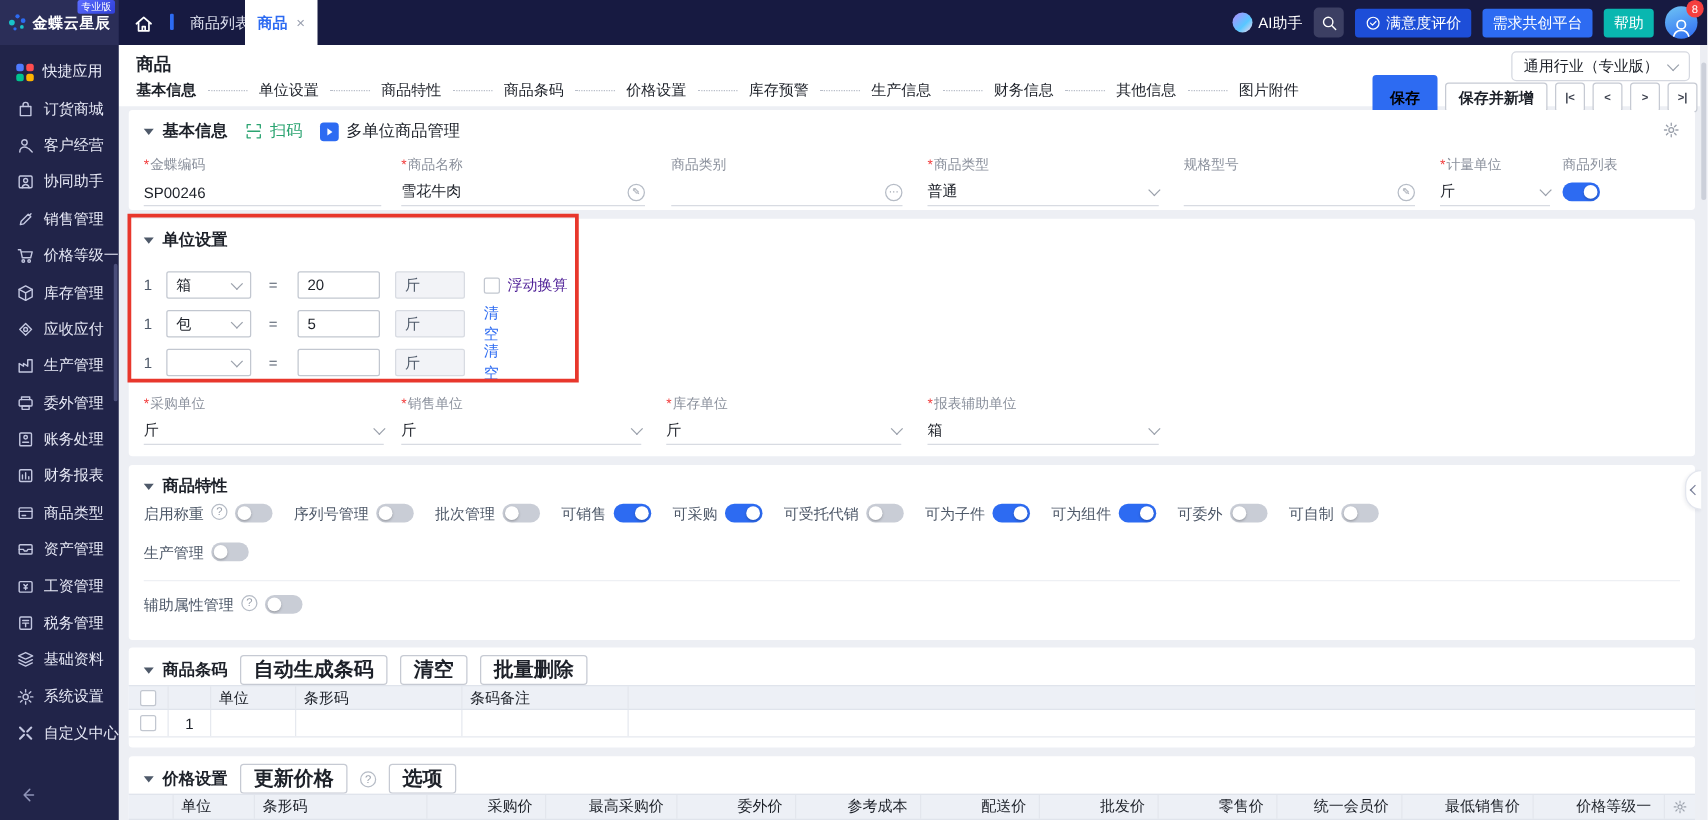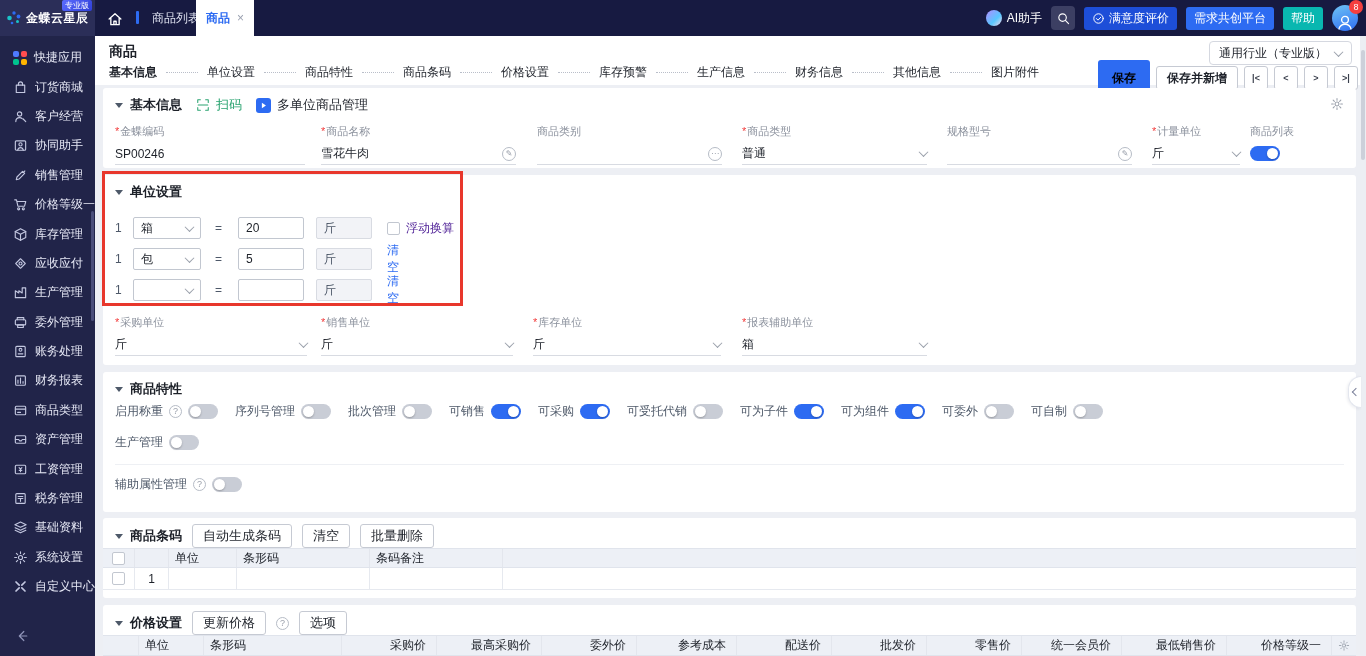--- a/index.html
+++ b/index.html
@@ -88,25 +88,25 @@
   .uinp{position:absolute;left:135px;width:66px;height:22px;border:1px solid #c2c7d0;border-radius:2px;padding:0 7px;font-size:12px;font-family:inherit;color:#1d2129}
   .udis{position:absolute;left:213px;width:56px;height:22px;border:1px solid #d8dbe2;border-radius:2px;background:#f2f3f7;color:#4e5969;display:flex;align-items:center;padding:0 7px}
   .ucheck{position:absolute;left:284px;width:13px;height:13px;border:1px solid #c2c7d0;border-radius:2px;background:#fff;cursor:pointer}
   .uextra{position:absolute;left:303px;color:#4c1d95;white-space:nowrap}
   .ulink{position:absolute;left:284px;color:#2d6bf2;cursor:pointer}
   .usel-field{position:absolute;top:140px}
   .red-box{position:absolute;left:7px;top:135px;width:361px;height:135px;border:3px solid #e8372c;z-index:12;pointer-events:none}
 
   
   .trow{position:absolute;left:12px;display:flex;align-items:center;gap:7px;color:#4e5969}
-  .trow .pair{display:flex;align-items:center;gap:6px;margin-right:10px}
+  .trow .pair{display:flex;gap:6px;margin-right:10px}
   .divline{position:absolute;left:12px;right:12px;top:92px;border-top:1px solid #eef0f4}
 
   
-  .sbtn{height:24px;padding:0 10px;background:#fff;border:1px solid #c6cad3;border-radius:3px;display:flex;align-items:center;font-weight:normal;font-size:13px;cursor:pointer;white-space:nowrap}
+  .sbtn{height:24px;padding:0 10px;background:#fff;border:1px solid #c6cad3;border-radius:3px;display:flex;align-items:center;font-weight:bold;font-size:16px;cursor:pointer;white-space:nowrap}
   .sec-hdr-row{position:absolute;left:12px;top:6px;display:flex;align-items:center;gap:10px}
 
   
   .tbl{position:absolute;left:0;width:1253px}
   .trh{display:flex;height:20px;background:#edf0f6;border-top:1px solid #e0e4ec;border-bottom:1px solid #e0e4ec;align-items:center;color:#1d2129}
   .trd{display:flex;height:22px;background:#fff;border-bottom:1px solid #e6e9ef;align-items:center}
   .tc{height:100%;display:flex;align-items:center;padding:0 6px;border-right:1px solid #e6e9ef;overflow:hidden;white-space:nowrap}
   .trh .tc{border-right:1px solid #e3e6ed}
   .tc.last{border-right:none;flex:1}
   .tc.num{justify-content:flex-end;padding-right:10px}

